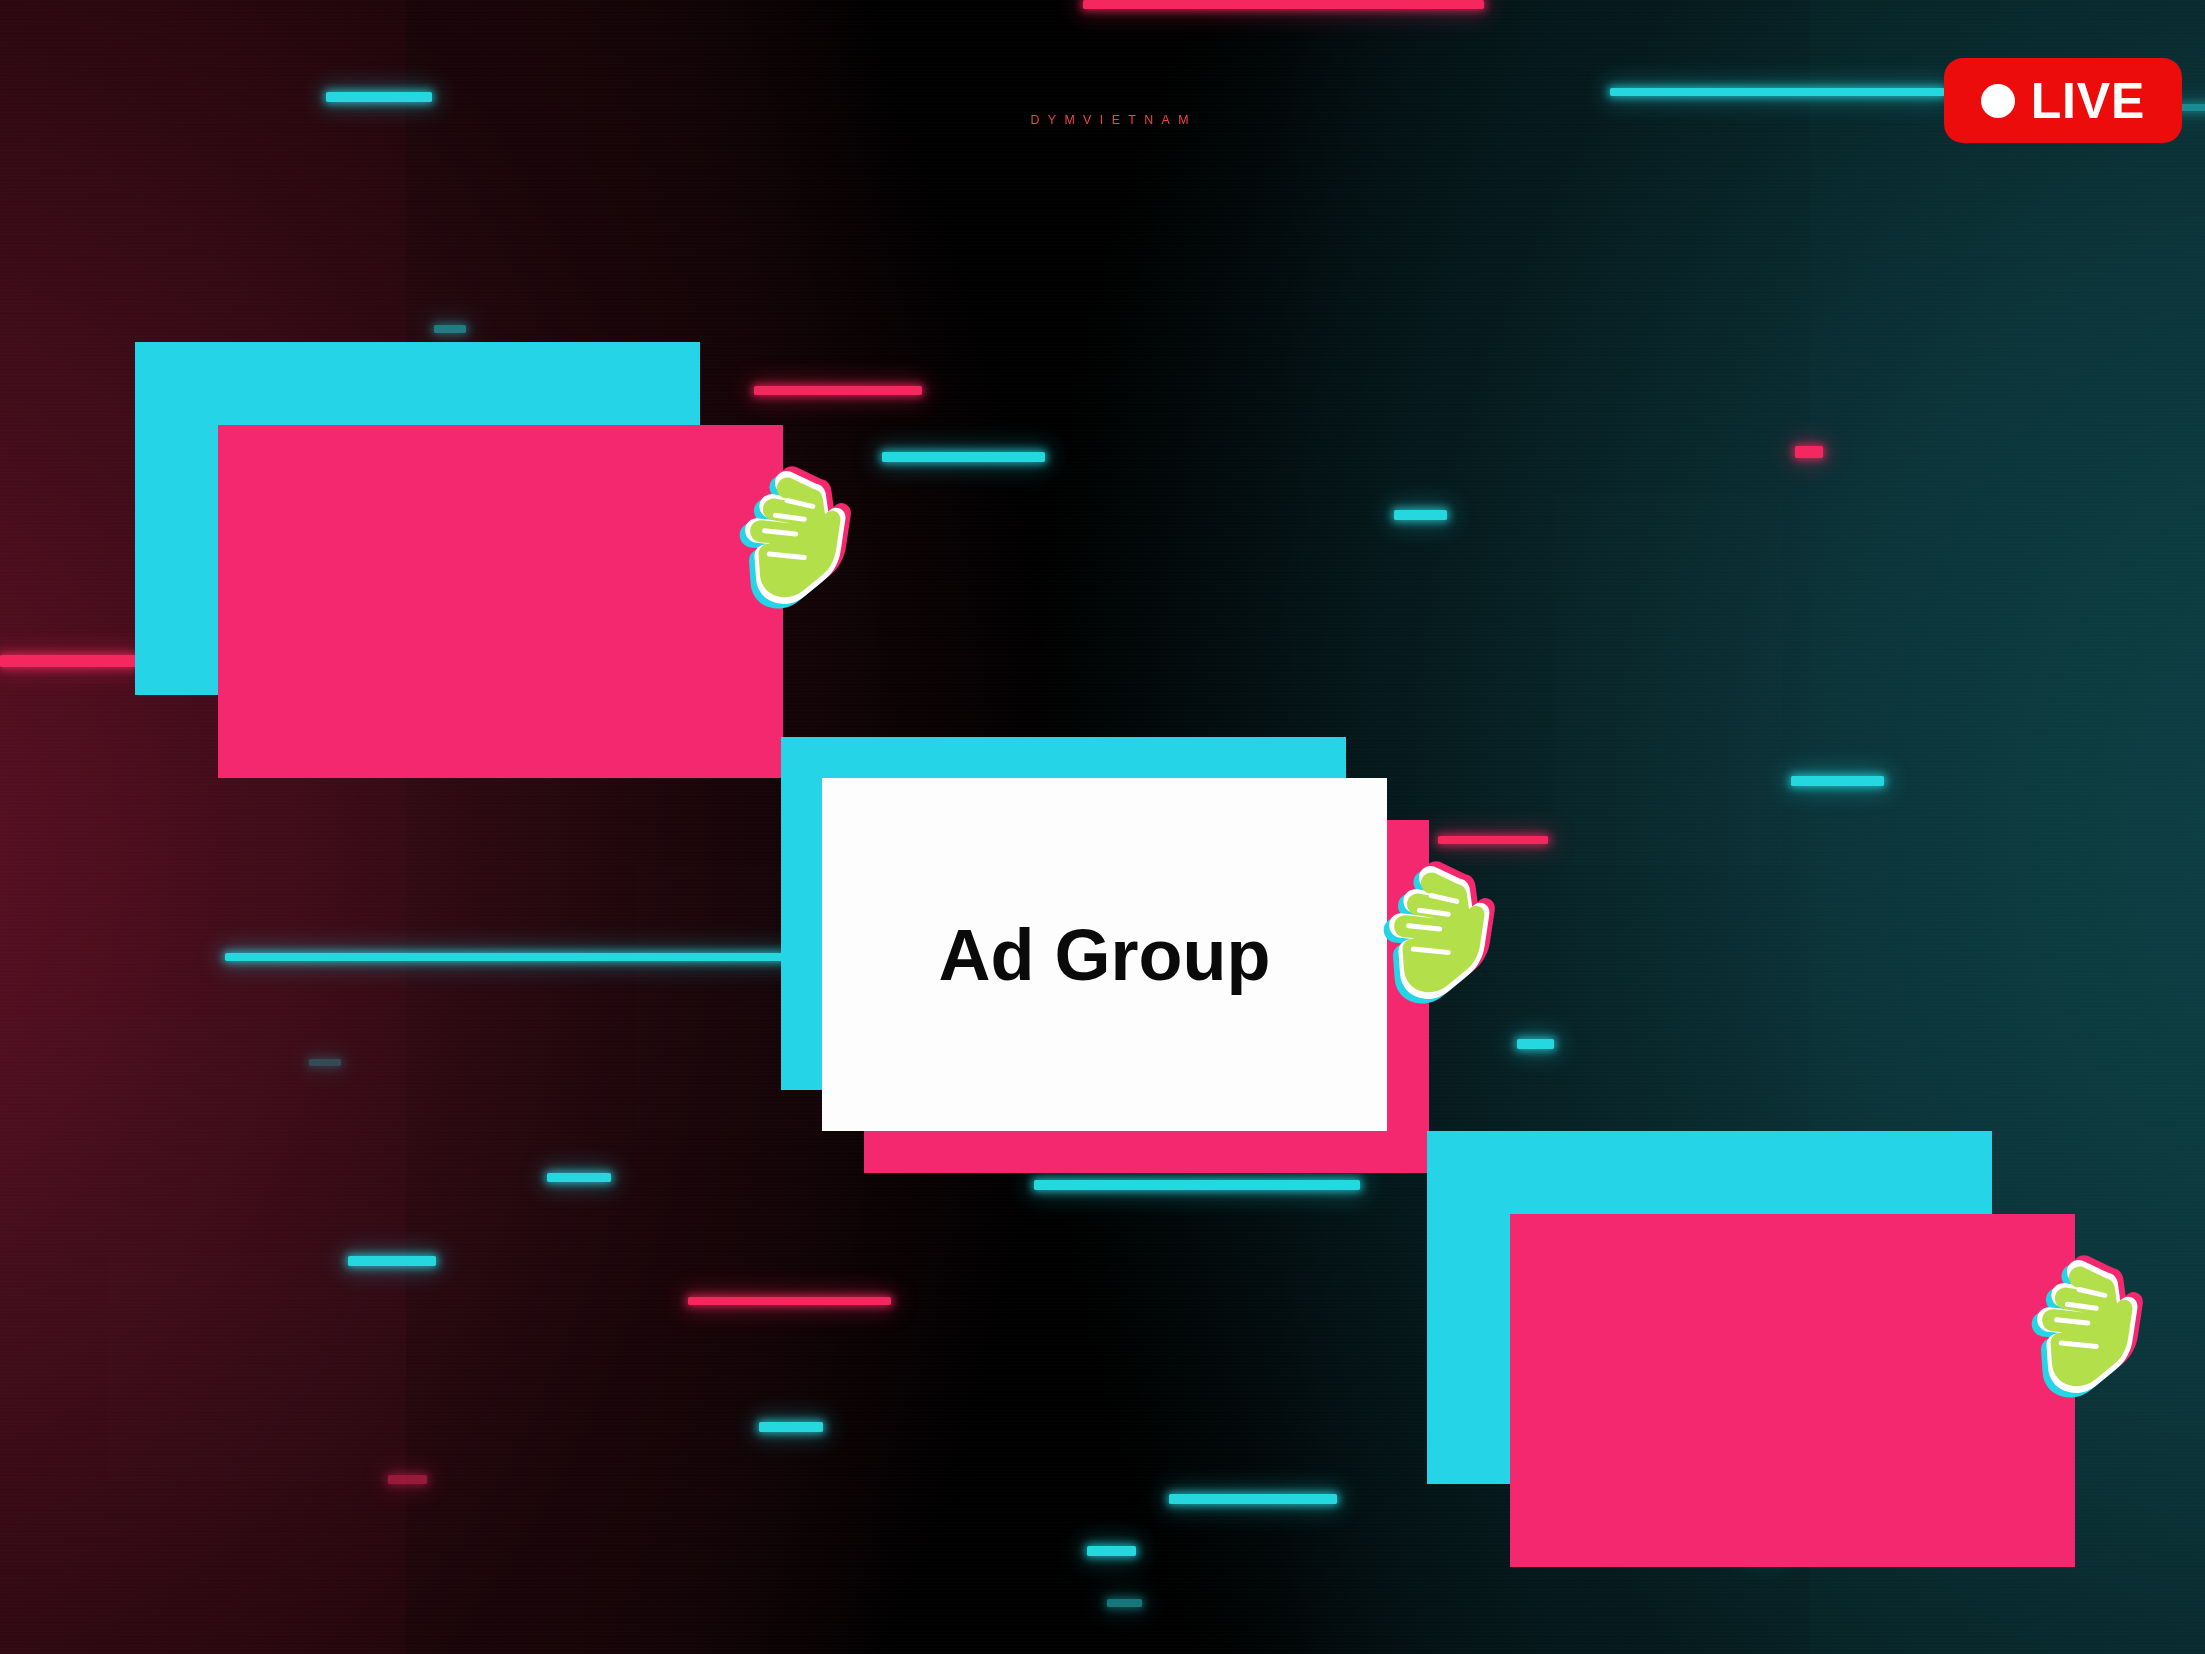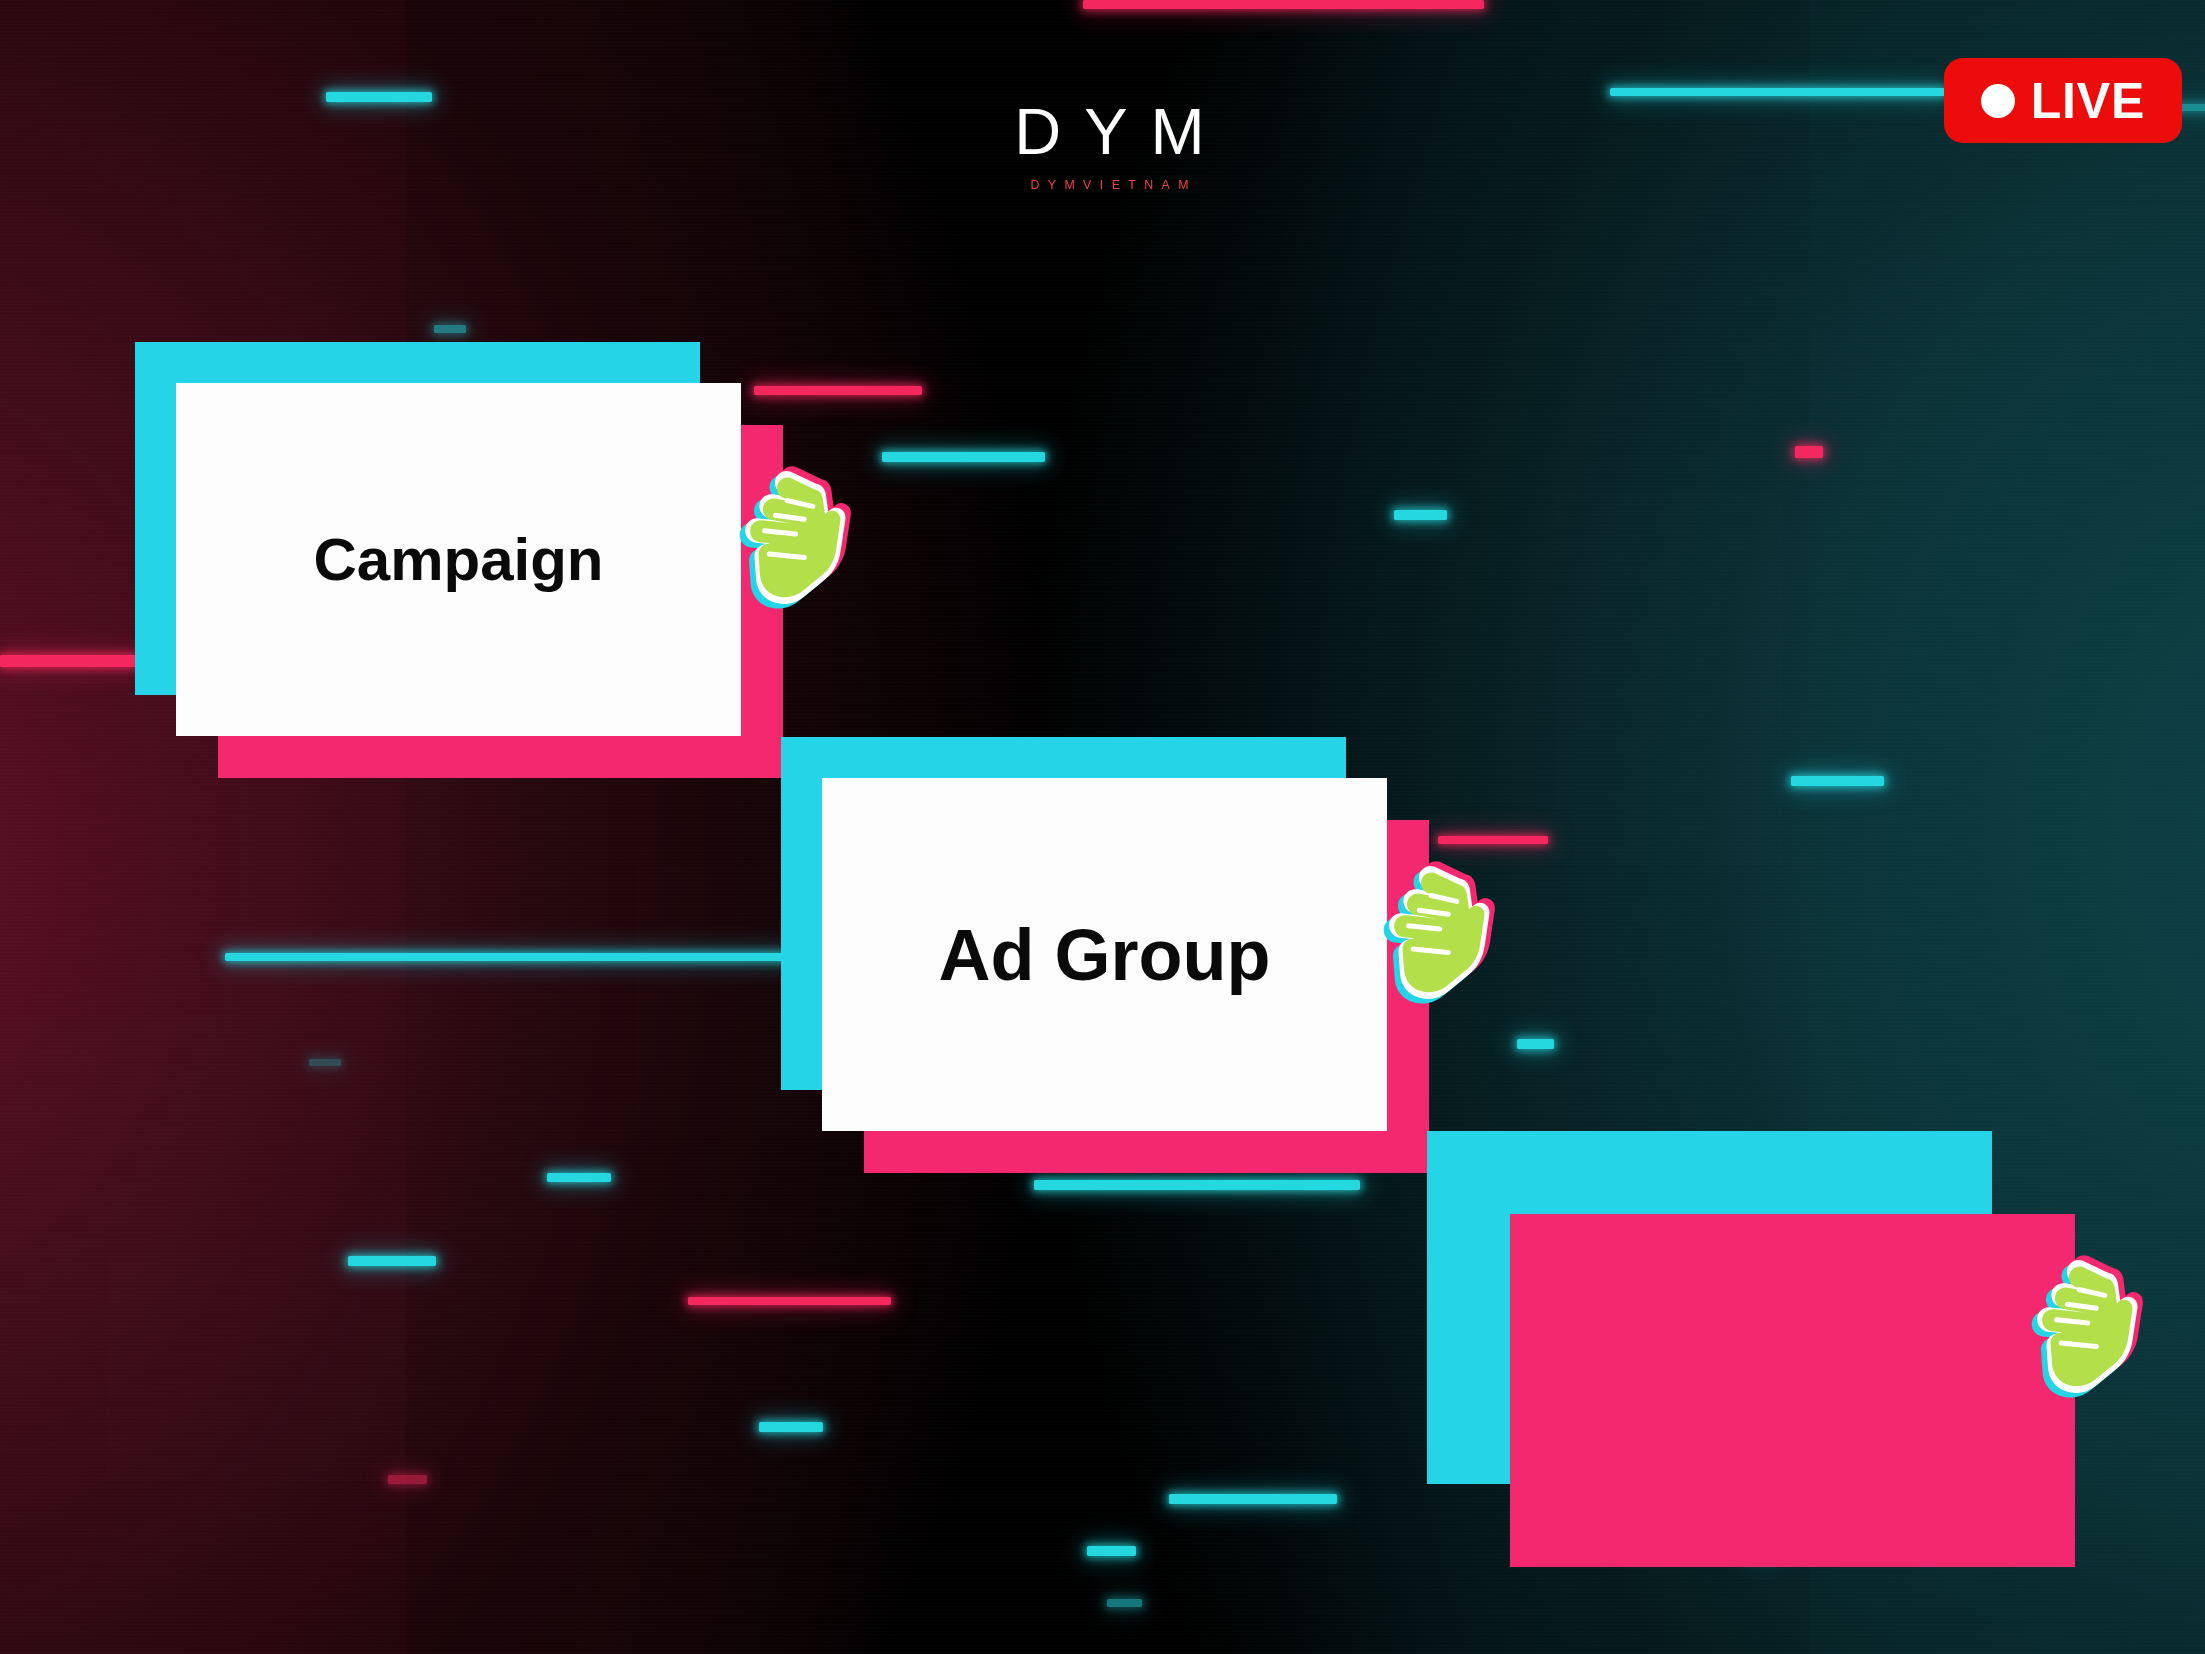--- a/index.html
+++ b/index.html
@@ -168,36 +168,32 @@
       <div class="glitch cy " style="left: 1169px; top: 1494px; width: 168px; height: 9.7px;"></div>
       <div class="glitch cy " style="left: 759px; top: 1422px; width: 64px; height: 9.7px;"></div>
       <div class="glitch pk dim" style="left: 388px; top: 1475px; width: 39px; height: 8.8px;"></div>
       <div class="glitch cy " style="left: 1087px; top: 1546px; width: 49px; height: 9.7px;"></div>
       <div class="glitch cy dim" style="left: 1107px; top: 1599px; width: 35px; height: 8px;"></div>
       <div class="glitch cy faint" style="left: 1747px; top: 1553px; width: 35px; height: 8px;"></div>
       <div class="glitch cy faint" style="left: 309px; top: 1059px; width: 32px; height: 7px;"></div>
     </div>
 
   <div id="logo">
-    <div class="mark">DYM</div>
     <div class="sub">DYMVIETNAM</div>
   </div>
 
   <div id="live-badge">
     <span class="dot"></span>
     <span class="txt">LIVE</span>
   </div>
 
   <div id="cards-layer">
       <div class="card-stack" style="left: 135px; top: 342px; width: 648px; height: 436px;">
         <div class="shadow-cyan" style="left: 0px; top: 0px; width: 565px; height: 353px;"></div>
         <div class="shadow-pink" style="left: 83px; top: 83px; width: 565px; height: 353px;"></div>
-        <div class="card-face" style="left: 41px; top: 41px; width: 565px; height: 353px;">
-          <div class="card-label" style="font-size: 60px;">Campaign</div>
-        </div>
       </div>
       <div class="hand-cursor" style="left: 715px; top: 459px; width: 159px; height: 163px;">
   <svg viewBox="-40 -40 330 420" xmlns="http://www.w3.org/2000/svg">
     <g transform="translate(14,-12)">
       <path d="M181 24 C195 26 204 38 206 52 L212 96 C218 88 229 83 240 87 C252 91 258 103 256 116 L244 196 C240 226 226 252 204 270 L150 314 C128 332 100 338 74 330 C46 322 28 298 26 270 L22 214 C20 196 32 182 49 180 L56 179 L26 176 C8 174 -4 158 -2 140 C0 123 15 111 33 113 L118 122 L60 112 C43 109 32 93 35 76 C38 59 54 48 71 51 L140 63 L96 50 C80 45 71 28 76 12 C81 -4 98 -13 114 -8 L181 24 Z" fill="#f4286e"></path>
     </g>
     <g transform="translate(-14,12)">
       <path d="M181 24 C195 26 204 38 206 52 L212 96 C218 88 229 83 240 87 C252 91 258 103 256 116 L244 196 C240 226 226 252 204 270 L150 314 C128 332 100 338 74 330 C46 322 28 298 26 270 L22 214 C20 196 32 182 49 180 L56 179 L26 176 C8 174 -4 158 -2 140 C0 123 15 111 33 113 L118 122 L60 112 C43 109 32 93 35 76 C38 59 54 48 71 51 L140 63 L96 50 C80 45 71 28 76 12 C81 -4 98 -13 114 -8 L181 24 Z" fill="#25d4e6"></path>
     </g>
     <path d="M181 24 C195 26 204 38 206 52 L212 96 C218 88 229 83 240 87 C252 91 258 103 256 116 L244 196 C240 226 226 252 204 270 L150 314 C128 332 100 338 74 330 C46 322 28 298 26 270 L22 214 C20 196 32 182 49 180 L56 179 L26 176 C8 174 -4 158 -2 140 C0 123 15 111 33 113 L118 122 L60 112 C43 109 32 93 35 76 C38 59 54 48 71 51 L140 63 L96 50 C80 45 71 28 76 12 C81 -4 98 -13 114 -8 L181 24 Z" fill="#ffffff"></path>

